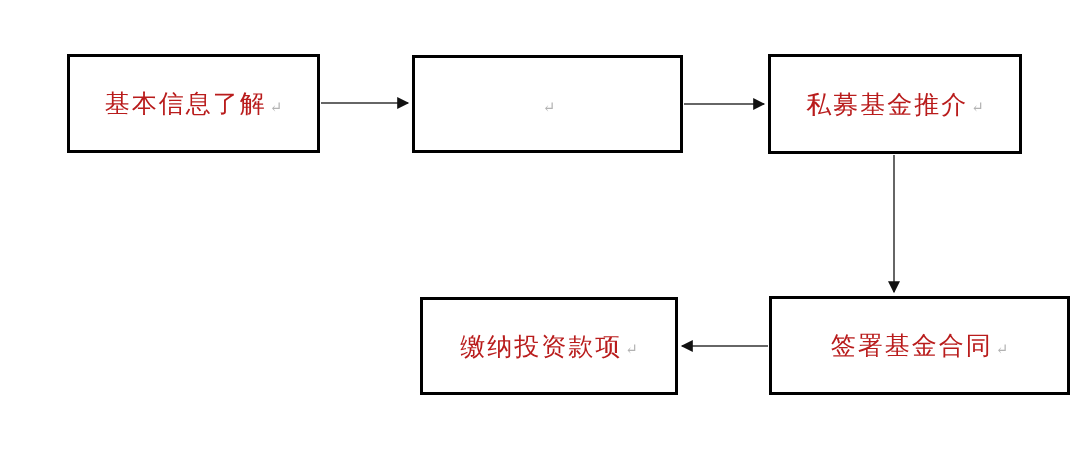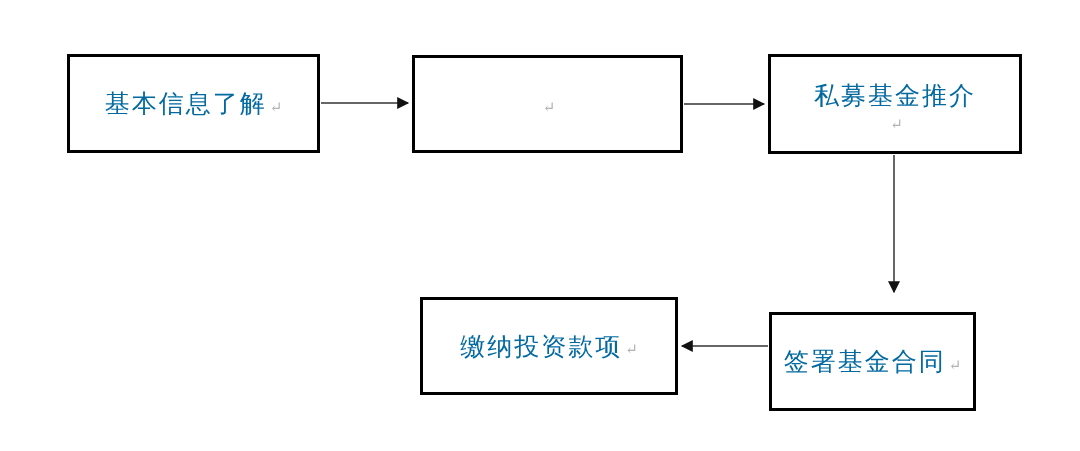--- a/index.html
+++ b/index.html
@@ -29,35 +29,35 @@
     background: #ffffff;
     display: flex;
     align-items: center;
     justify-content: center;
     color: #1c1c1c;
     font-size: 25px;
     letter-spacing: 2px;
     white-space: nowrap;
   }
   .node .label {
-    color: #0369a1;
+    color: #b91c1c;
   }
   .node .pmark {
     color: #b3b3b3;
     font-size: 15px;
     margin-left: 3px;
     letter-spacing: 0;
     transform: translateY(3px);
     display: inline-block;
   }
   
   #node-basic-info        { left: 67px;  top: 54px;  width: 253px; height: 99px; }
   #node-suitability-match { left: 412px; top: 55px;  width: 271px; height: 98px; }
-  #node-fund-promotion    { left: 768px; top: 54px;  width: 254px; height: 100px; flex-direction: column; }
-  #node-sign-contract     { left: 769px; top: 296px; width: 207px; height: 99px; margin-top: 16px; }
+  #node-fund-promotion    { left: 768px; top: 54px;  width: 254px; height: 100px; }
+  #node-sign-contract     { left: 769px; top: 296px; width: 301px; height: 99px; }
   #node-pay-investment    { left: 420px; top: 297px; width: 258px; height: 98px; }
 </style>
 </head>
 <body>
 
 <div class="canvas">
 
   <svg class="connector-layer" viewBox="0 0 1080 451" xmlns="http://www.w3.org/2000/svg" aria-hidden="true">
     <defs>
       <marker id="arrowhead" viewBox="0 0 10 10" refX="9" refY="5" markerWidth="11" markerHeight="8" orient="auto" markerUnits="strokeWidth">

